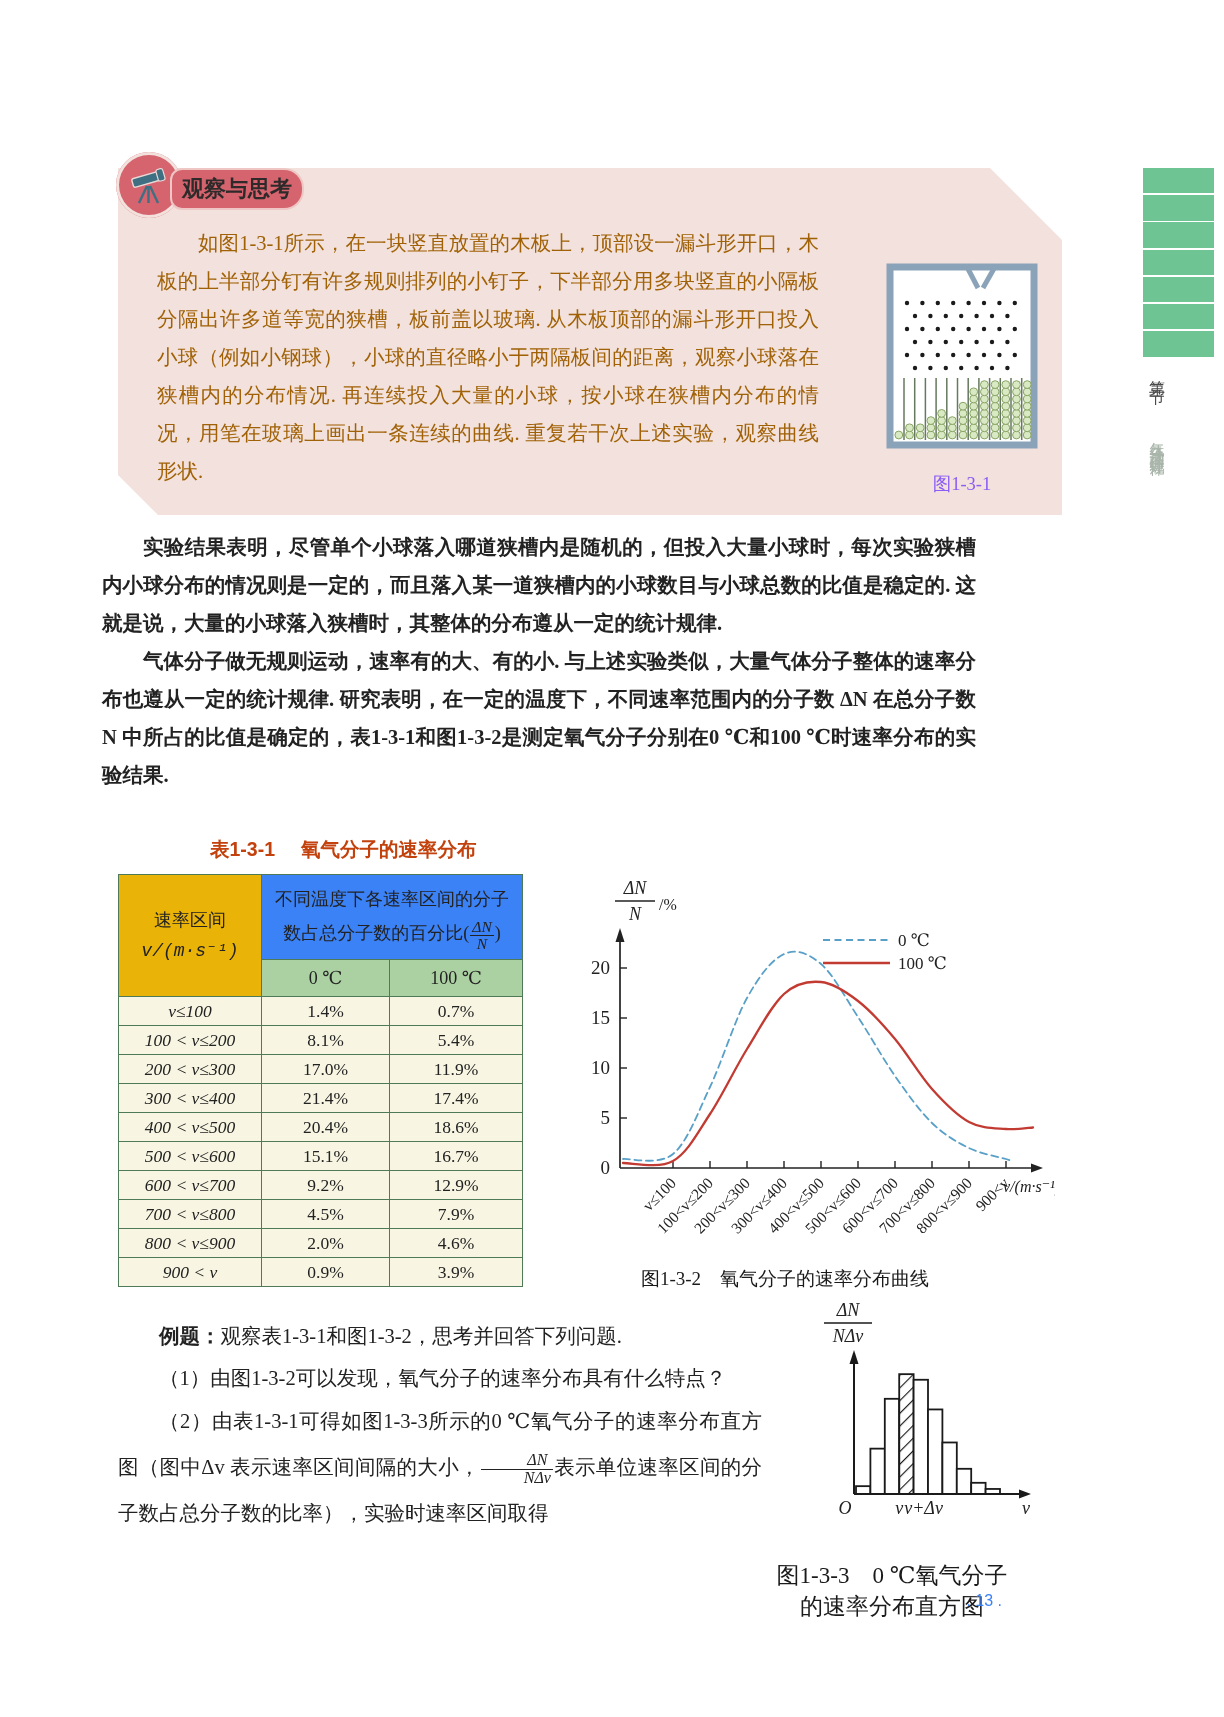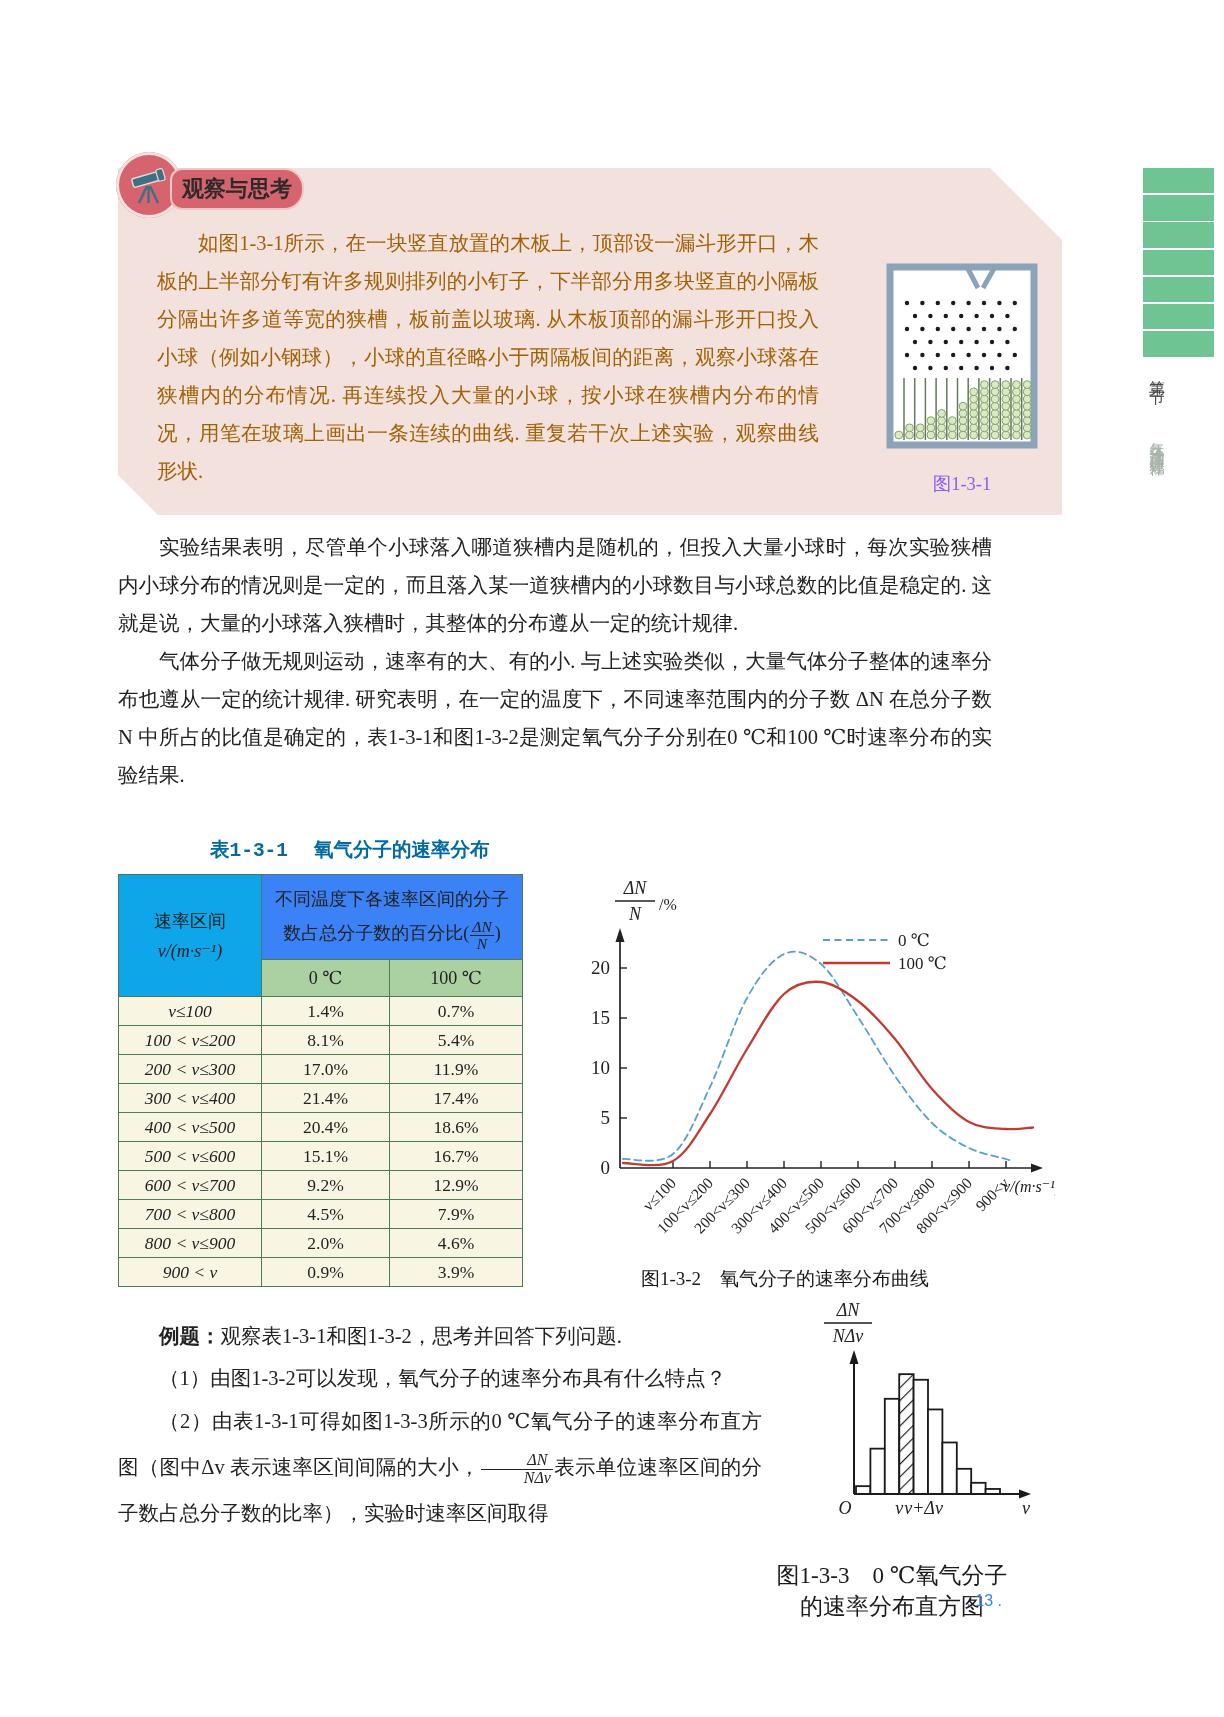--- a/index.html
+++ b/index.html
@@ -14,32 +14,32 @@
   .badge-pill{position:absolute;left:172px;top:170px;height:38px;padding:0 10px;background:#d5646e;
      border-radius:10px 18px 18px 10px;color:#2e2a2a;font-size:22px;font-weight:bold;
      display:flex;align-items:center;font-family:"Liberation Sans","DejaVu Sans",sans-serif;
      box-shadow:0 0 0 2px #eec6c4;}
   .observe-text{position:absolute;left:157px;top:224px;width:662px;font-size:20.5px;line-height:38px;
      text-align:justify;text-indent:2em;color:#a16207;}
   .galton-figure{position:absolute;left:886px;top:263px;width:152px;}
   .galton-caption{margin-top:16px;text-align:center;font-size:18.5px;color:#8b5cf6;}
 
   
-  .body-text{position:absolute;left:118px;top:528px;width:874px;}
+  .body-text{position:absolute;left:102px;top:528px;width:874px;font-weight:bold;}
   .body-text p{margin:0;font-size:20.5px;line-height:38px;text-indent:2em;text-align:justify;}
 
   
-  .table-title{position:absolute;left:210px;top:836px;font-size:19.5px;font-weight:bold;color:#0369a1;
-     font-family:Liberation Mono, monospace;}
+  .table-title{position:absolute;left:210px;top:836px;font-size:19.5px;font-weight:bold;color:#c2410c;
+     font-family:Liberation Sans, sans-serif;}
   .table-title .tt2{margin-left:26px;}
   table.speed-table{position:absolute;left:118px;top:874px;border-collapse:collapse;table-layout:fixed;width:404px;}
   table.speed-table td{border:1.6px solid #4e7a57;text-align:center;padding:0 2px;}
   td.hmain{background:#3b82f6;height:84px;font-size:18px;line-height:34px;}
   td.hsub{background:#abd0a2;height:36px;font-size:18px;}
-  td.hcol1{background:#0ea5e9;font-size:18px;line-height:30px;}
+  td.hcol1{background:#eab308;font-size:18px;line-height:30px;font-family:Liberation Mono, monospace;}
   tr.drow td{background:#f8f6e2;height:28px;font-size:17.5px;}
   .frac{display:inline-block;text-align:center;vertical-align:middle;line-height:1.02;
      font-style:italic;font-size:15.5px;margin:0 1px;}
   .frac .num{display:block;border-bottom:1.4px solid #222;padding:0 2px;}
   .frac .den{display:block;padding:0 2px;}
   .ivar{font-style:italic;}
 
   
   .chart-wrap{position:absolute;left:545px;top:800px;width:510px;height:475px;}
   .chart-caption{position:absolute;left:560px;top:1266px;width:450px;text-align:center;font-size:19px;color:#1a1a1a;}

